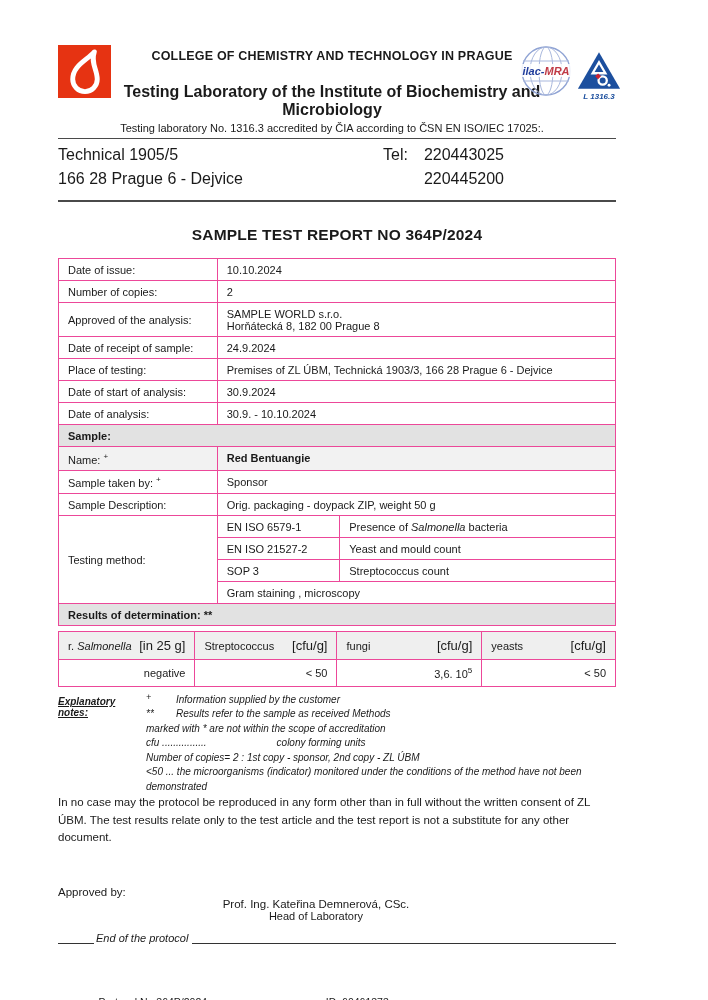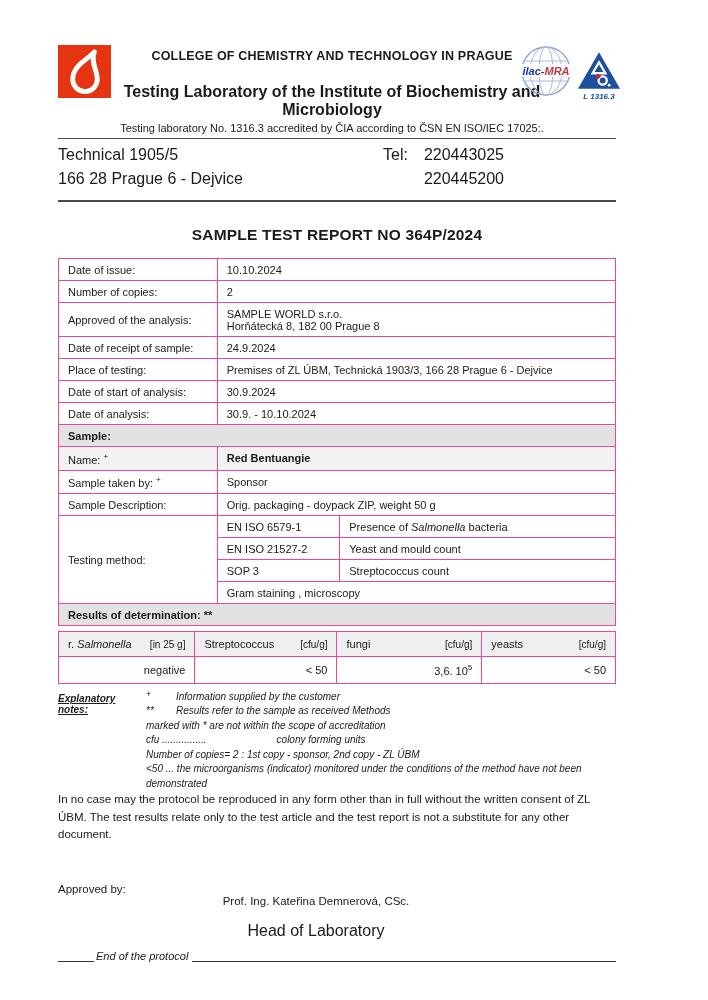--- a/index.html
+++ b/index.html
@@ -38,35 +38,35 @@
   .row-tint td { background:#f2f2f2; }
   .bold { font-weight:bold; }
   .ital { font-style:italic; }
   sup { font-size:8px; }
   
   .results-table { margin-top:5px; }
   .results-table td { text-align:right; }
   .res-head td { background:#efefef; padding:6px 9px; }
   .res-head .cellflex { display:flex; justify-content:space-between; align-items:baseline; }
   .res-name { font-size:11px; }
-  .res-unit { font-size:10px; }
+  .res-unit { font-size:13px; }
   .res-val td { padding:6px 9px; }
   
   .notes { display:flex; margin-top:6px; font-size:10px; }
   .notes-label { font-style:italic; font-weight:bold; text-decoration:underline; width:88px; flex:none; padding-top:3px; }
   .notes-body { font-style:italic; line-height:1.45; }
   .note-row { display:flex; }
   .note-sym { width:30px; flex:none; vertical-align:super; }
   .note-sym.plus { font-size:9px; position:relative; top:-2px; }
   .cfu-gap { display:inline-block; width:70px; }
   
   .legal { font-size:11.5px; line-height:1.5; }
   .approval { display:flex; justify-content:space-between; margin-top:40px; font-size:11.5px;flex-direction:column; }
   .approver { text-align:center; margin-right:42px; }
-  .approver .role { font-size:16px; margin-top:15px; }
+  .approver .role { font-size:11px; margin-top:0; }
   .endline { display:flex; align-items:flex-end; margin-top:10px; font-size:11px; }
   .endline .lead { width:36px; border-bottom:1px solid #333; flex:none; }
   .endline .txt { font-style:italic; padding:0 4px 0 2px; }
   .endline .tail { flex:1; border-bottom:1px solid #333; }
   
   .footer { display:flex; margin-top:52px; font-size:10.5px; }
   .footer-left { width:33%; }
   .footer-center { width:34%; text-align:center; }
   .footer-center .page-num { font-style:italic; margin-top:2px; }
   .footer-right { width:33%; padding-left:78px; }

